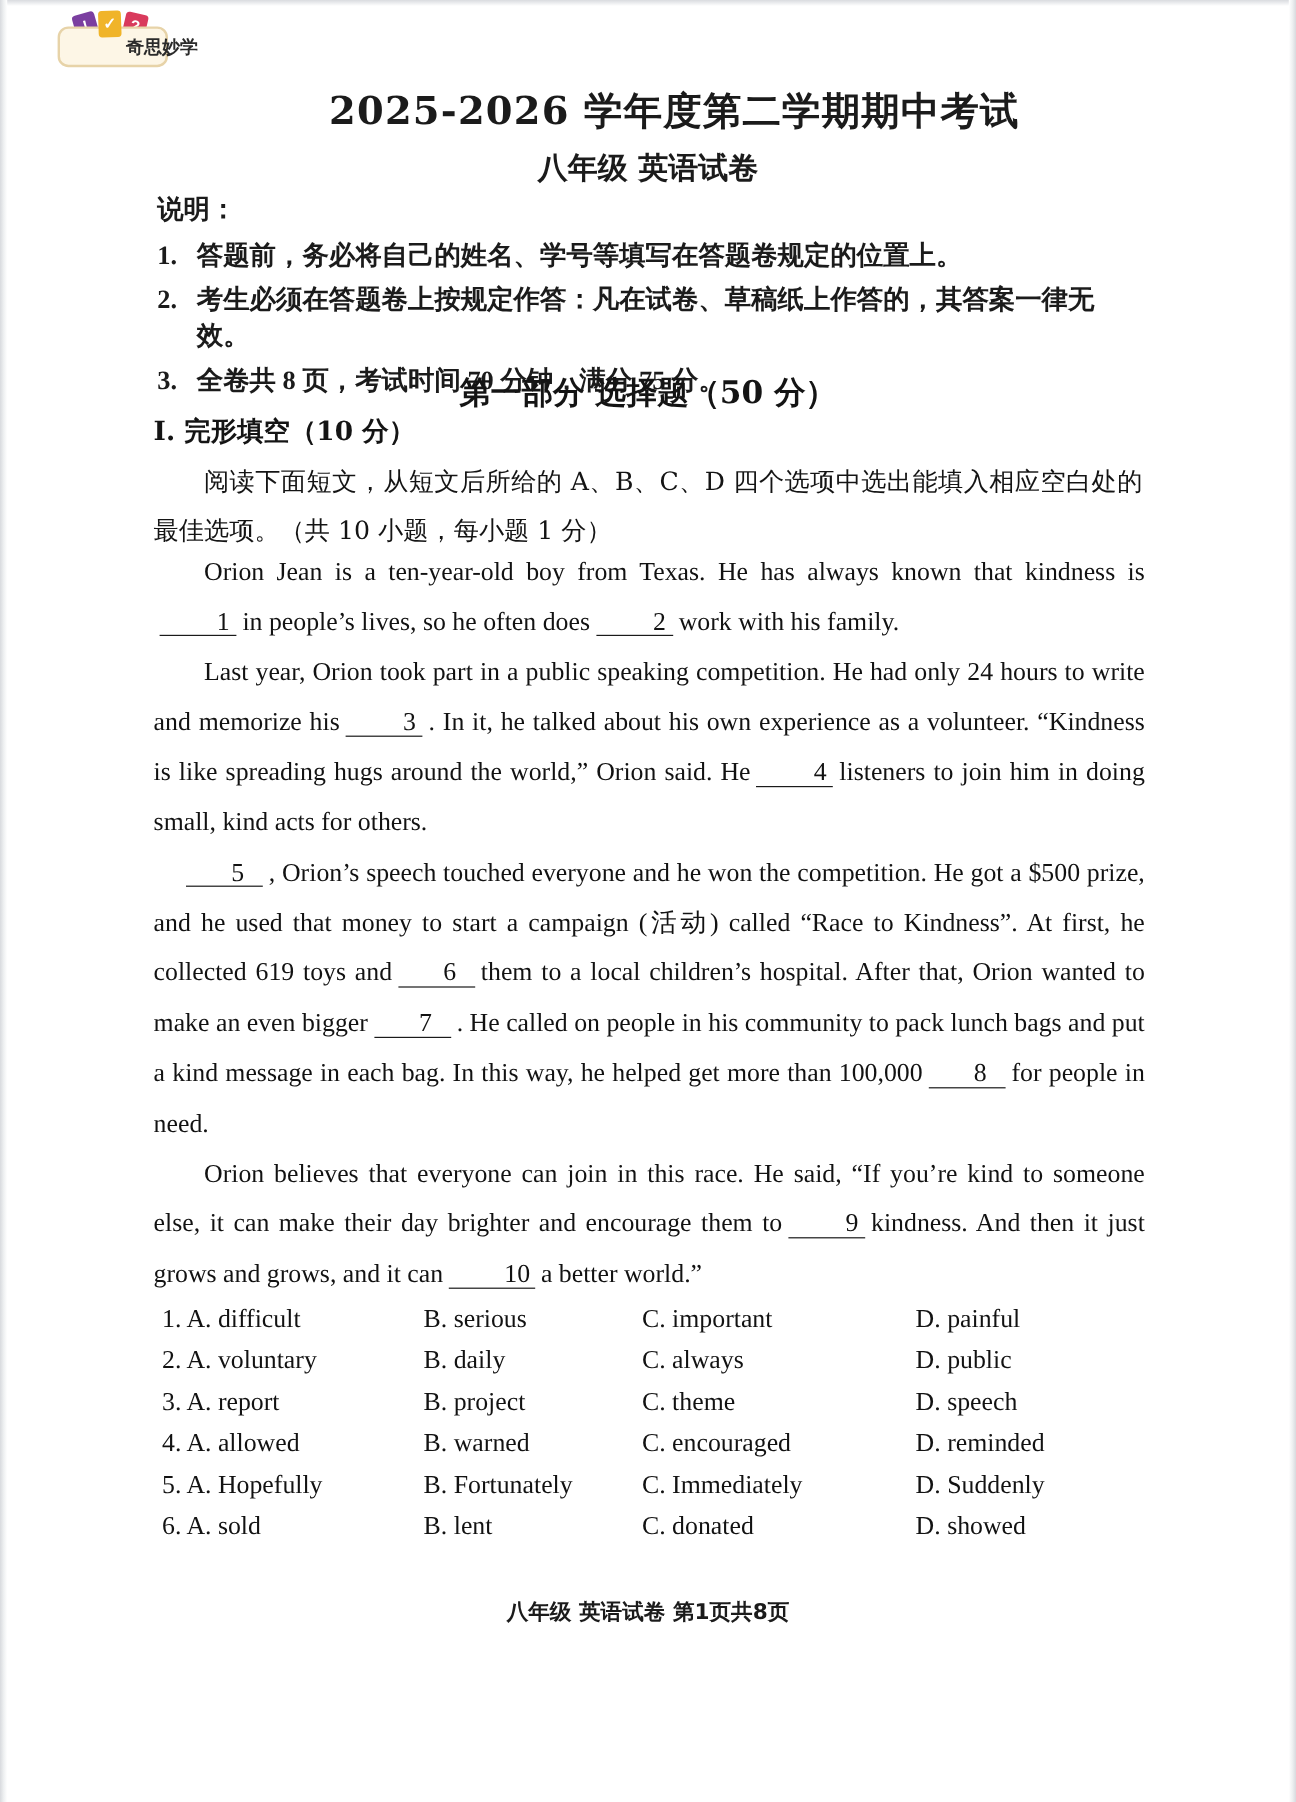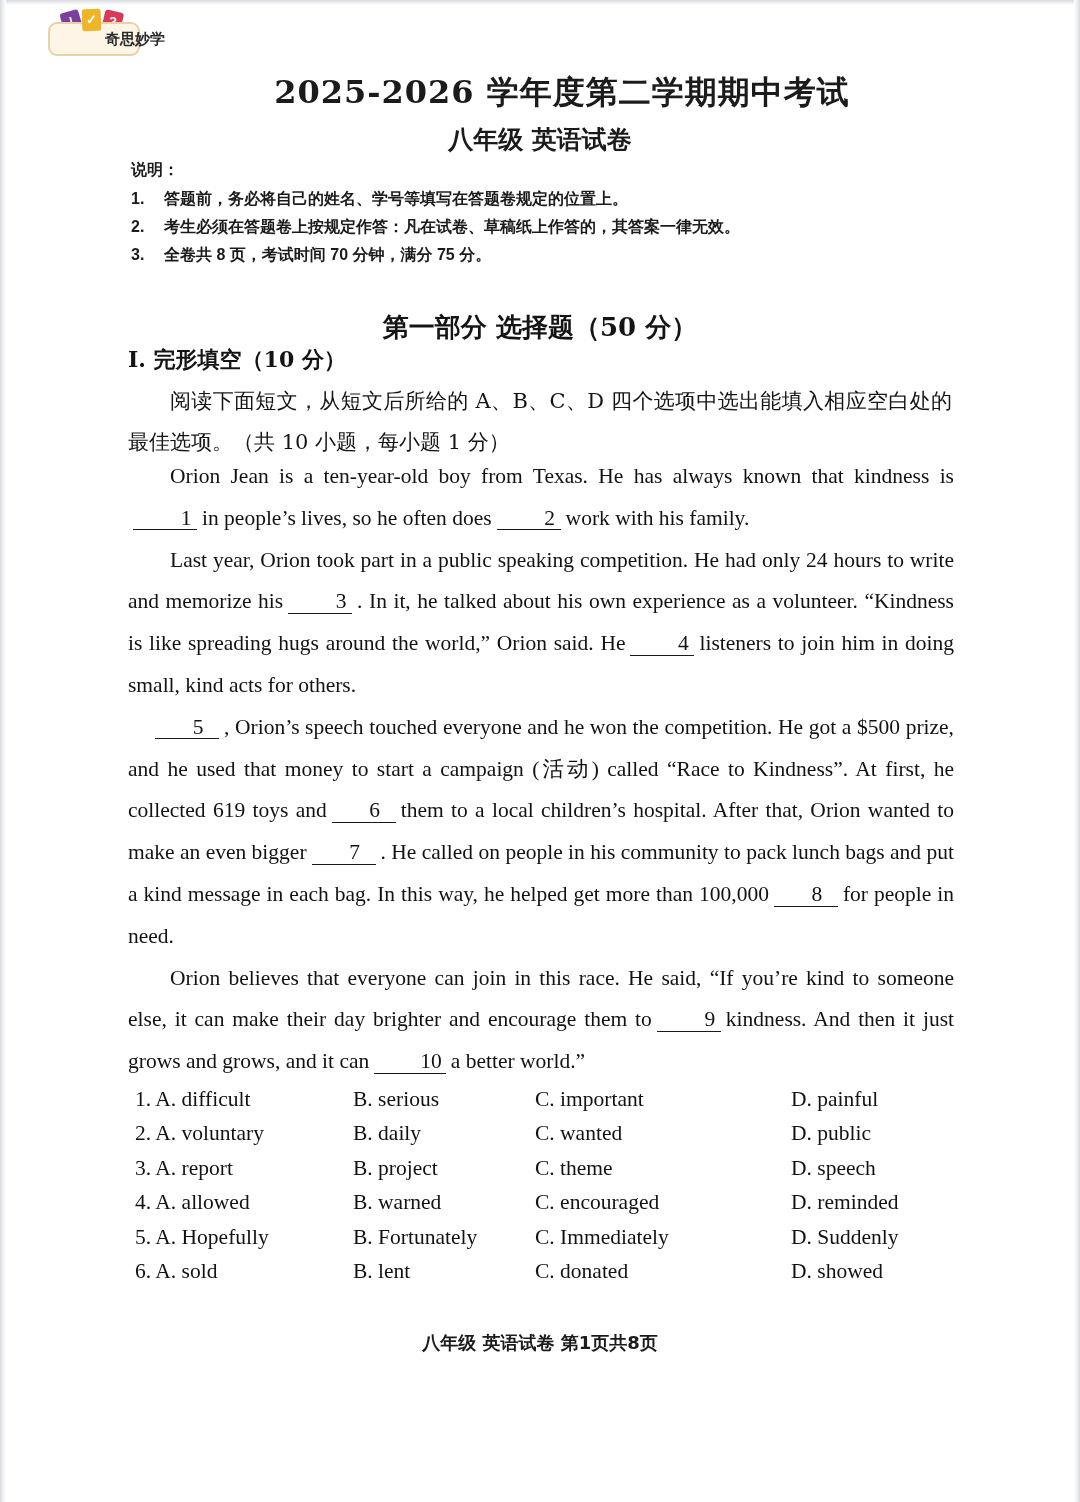--- a/index.html
+++ b/index.html
@@ -126,23 +126,23 @@
     font-size: 25px;
     color: #1b1b1b;
   }
 
   
   .notes {
     position: absolute;
     left: 131px;
     top: 160px;
     width: 820px;
-    font-family: Liberation Sans, sans-serif;
-    font-weight: bold;
-    font-size: 16px;
+    font-family: Liberation Serif, serif;
+    font-weight: bold;
+    font-size: 22px;
     color: #1b1b1b;
   }
   .notes-head { margin-bottom: 8px; }
   .note-row {
     display: flex;
     align-items: baseline;
     margin-bottom: 7px;
   }
   .note-num { width: 33px; flex: 0 0 33px; }
   .note-txt { flex: 1 1 auto; }
@@ -221,21 +221,21 @@
     color: #121212;
   }
   .opt-row {
     display: flex;
     height: 34.5px;
     align-items: center;
   }
   .opt-q   { flex: 0 0 218px; }
   .opt-b   { flex: 0 0 182px; }
   .opt-c   { flex: 0 0 228px; }
-  .opt-d   { flex: 0 0 auto; margin-left: 28px; }
+  .opt-d   { flex: 0 0 auto; }
 
   
   .footer {
     position: absolute;
     left: 0; right: 0;
     top: 1331px;
     text-align: center;
     font-family: "DejaVu Sans", "Liberation Sans", sans-serif;
     font-weight: bold;
     font-size: 18px;
@@ -298,21 +298,21 @@
     <div class="options">
       <div class="opt-row">
         <span class="opt-q">1. A. difficult</span>
         <span class="opt-b">B. serious</span>
         <span class="opt-c">C. important</span>
         <span class="opt-d">D. painful</span>
       </div>
       <div class="opt-row">
         <span class="opt-q">2. A. voluntary</span>
         <span class="opt-b">B. daily</span>
-        <span class="opt-c">C. wanted</span>
+        <span class="opt-c">C. always</span>
         <span class="opt-d">D. public</span>
       </div>
       <div class="opt-row">
         <span class="opt-q">3. A. report</span>
         <span class="opt-b">B. project</span>
         <span class="opt-c">C. theme</span>
         <span class="opt-d">D. speech</span>
       </div>
       <div class="opt-row">
         <span class="opt-q">4. A. allowed</span>

